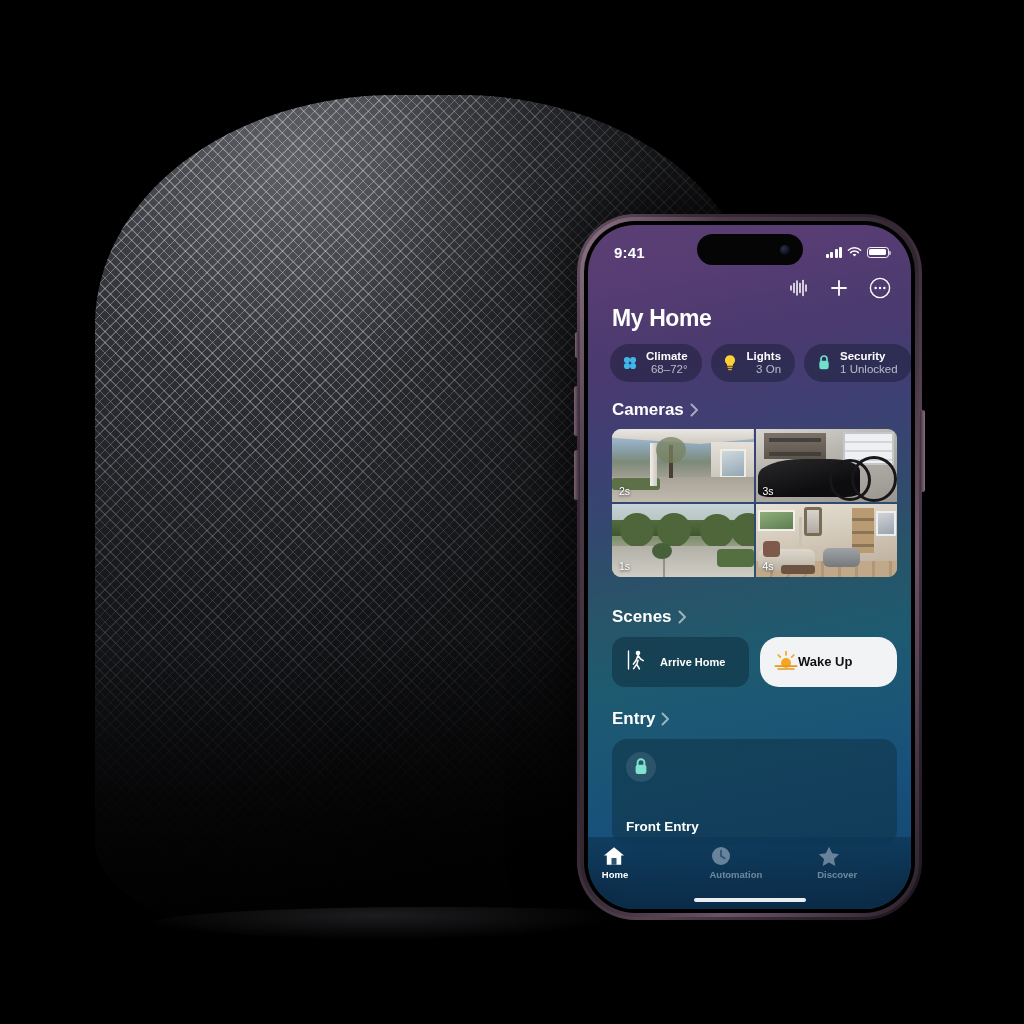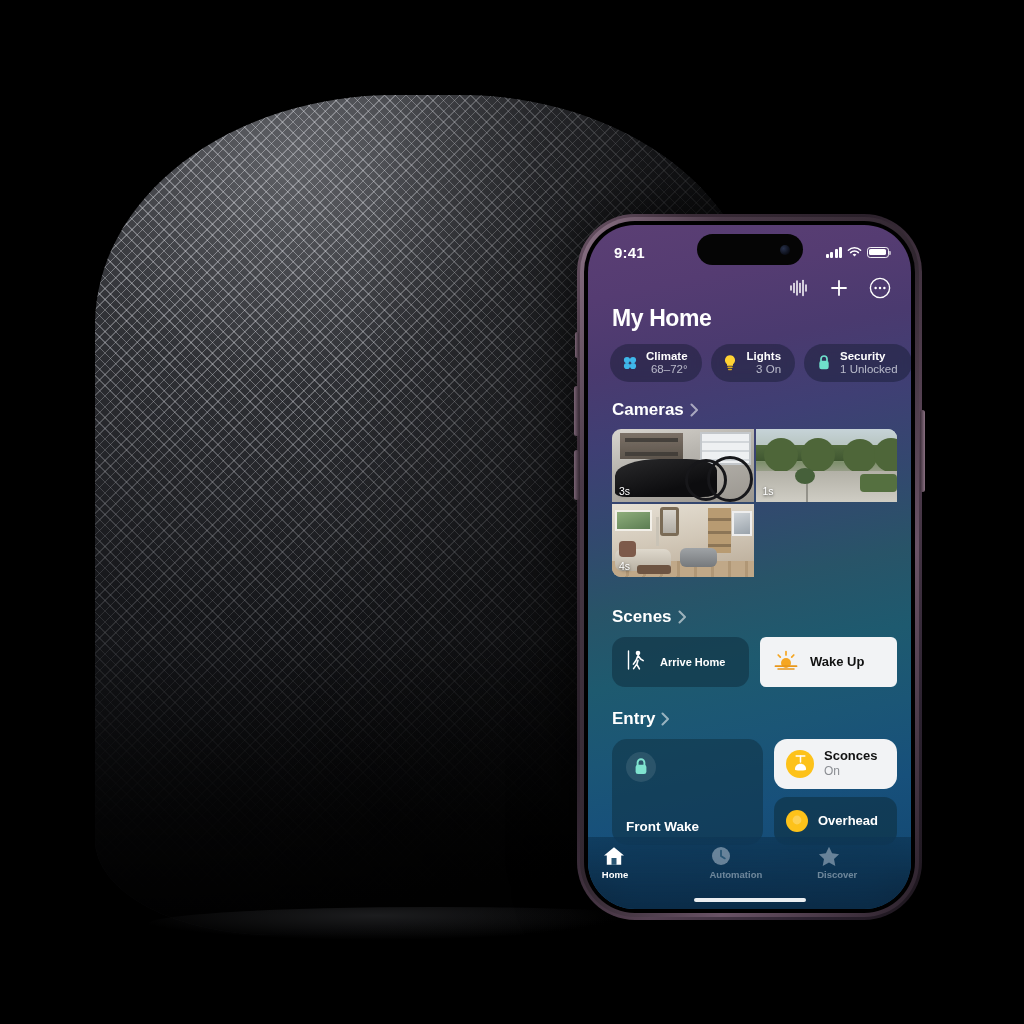--- a/index.html
+++ b/index.html
@@ -198,22 +198,22 @@
   .cam4 .bed{position:absolute;right:26%;bottom:14%;width:26%;height:26%;border-radius:6px;background:linear-gradient(180deg,#9fa3a6,#76797c);}
   .cam4 .table{position:absolute;left:18%;bottom:4%;width:24%;height:12%;border-radius:3px;background:#6d5442;}
 
   
   .cards{display:flex;gap:11px;padding:10px 14px 0 24px;}
   .card-dark{
     flex:1;background:rgba(14,46,62,0.55);border-radius:13px;
     height:50px;display:flex;align-items:center;gap:12px;padding:0 14px;
   }
   .card-light{
-    flex:1;background:#f2f3f5;border-radius:6px;
-    height:50px;display:flex;align-items:center;gap:12px;padding:0 14px;
+    flex:1;background:#f2f3f5;border-radius:19px;
+    height:50px;display:flex;align-items:center;padding:0 14px;
   }
   .sc-label-light{font-size:13px;font-weight:bold;color:#111;}
   .sc-label-dark{font-size:11px;font-weight:bold;color:#fff;}
 
   
   .entry-grid{display:flex;gap:11px;padding:10px 14px 0 24px;}
   .entry-left{
     flex:1;background:rgba(14,46,62,0.50);border-radius:15px;height:106px;
     padding:13px 14px;position:relative;
   }
@@ -381,20 +381,30 @@
         <div class="section-head">
           <span>Cameras</span>
           <span class="chev">
             <svg width="9" height="14" viewBox="0 0 9 14">
                 <path d="M1.5 1.5 7 7l-5.5 5.5" fill="none" stroke="#fff" stroke-width="2" stroke-linecap="round" stroke-linejoin="round"></path>
               </svg>
           </span>
         </div>
 
         <div class="cam-grid">
+          <div class="cam cam1">
+            <div class="roof"></div>
+              <div class="wall"></div>
+              <div class="win"></div>
+            <div class="ground"></div>
+              <div class="lawn"></div>
+              <div class="post"></div>
+              <div class="tree"></div>
+            <div class="cam-ts">2s</div>
+          </div>
           <div class="cam cam2">
             <div class="door"></div>
               <div class="shelf"></div>
               <div class="car"></div>
             <div class="bike">
                 <i></i>
                 <i></i>
               </div>
             <div class="cam-ts">3s</div>
           </div>
@@ -474,50 +484,23 @@
         </div>
 
         <div class="entry-grid">
           <div class="entry-left">
             <div class="ico-circle">
               <svg width="16" height="19" viewBox="0 0 16 19">
                 <path d="M4.6 8V5.6a3.4 3.4 0 0 1 6.8 0V8" fill="none" stroke="#7fe3cf" stroke-width="1.9"></path>
                 <rect x="2.6" y="7.7" width="10.8" height="9.4" rx="2.4" fill="#7fe3cf"></rect>
               </svg>
             </div>
-            <div class="entry-name">Front Wake</div>
-          </div>
-
-          <div class="entry-right">
-            <div class="acc-light">
-              <div class="acc-bulb">
-                <svg width="17" height="19" viewBox="0 0 17 19">
-                  <line x1="8.5" y1="2" x2="8.5" y2="8" stroke="#fff" stroke-width="1.5" stroke-linecap="round"></line>
-                  <path d="M4.2 2h8.6" stroke="#fff" stroke-width="1.5" stroke-linecap="round"></path>
-                  <path d="M3 15c0-3 2.5-5.2 5.5-5.2S14 12 14 15z" fill="#fff"></path>
-                  <ellipse cx="8.5" cy="15.4" rx="5.6" ry="1.1" fill="#fff"></ellipse>
-                </svg>
-              </div>
-              <div class="acc-txt">
-                <div class="n">Sconces</div>
-                <div class="s">On</div>
-              </div>
-            </div>
-
-            <div class="acc-dark">
-              <div class="acc-bulb" style="width:22px;height:22px">
-                <svg width="12" height="14" viewBox="0 0 12 14">
-                  <circle cx="6" cy="6" r="4.4" fill="#fff" opacity="0.25"></circle>
-                </svg>
-              </div>
-              <div class="acc-txt-d">
-                <div class="n">Overhead</div>
-              </div>
-            </div>
-          </div>
+            <div class="entry-name">Front Entry</div>
+          </div>
+
         </div>
       </div>
 
       <div style="height:90px"></div>
     </div>
 
     <div class="tabbar">
       <div class="tab active">
         <svg width="24" height="22" viewBox="0 0 24 22">
           <path d="M12 2.2 22 10.4h-2.8v9.4H4.8v-9.4H2z" fill="#fff"></path>

